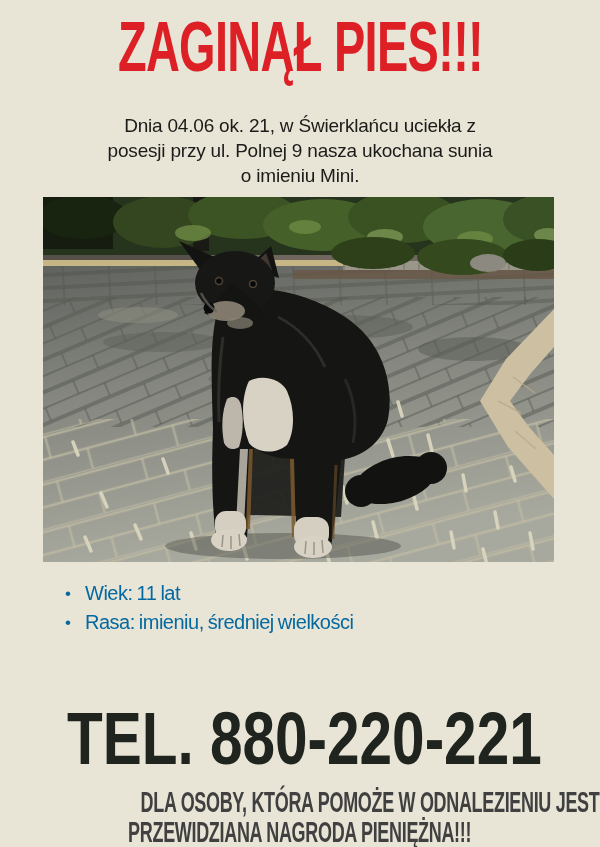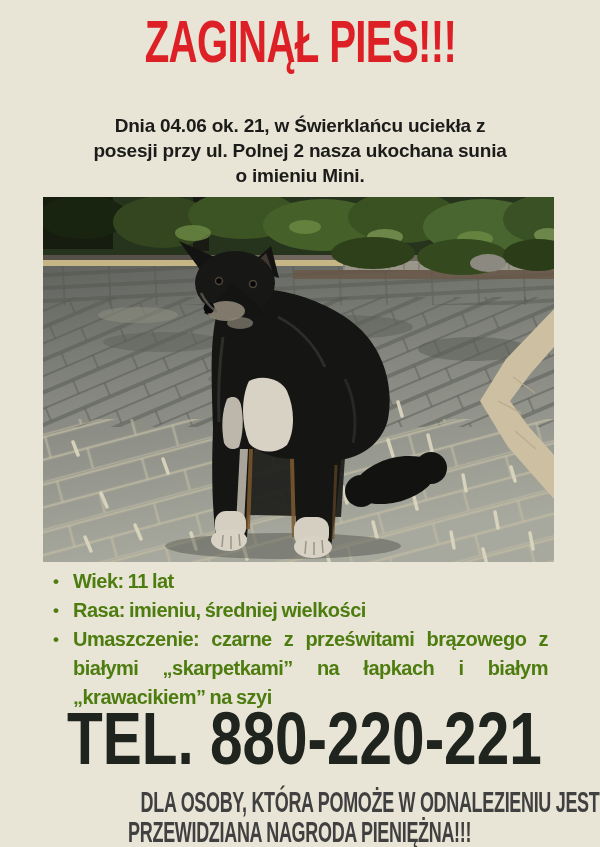--- a/index.html
+++ b/index.html
@@ -7,38 +7,38 @@
     position:relative;
     width:600px;height:847px;
     margin:0 auto;
     background:#e8e4d6;
     overflow:hidden;
     font-family:"Liberation Sans", sans-serif;
   }
   .title{
     position:absolute;top:12px;left:0;width:600px;
     text-align:center;line-height:1;
-    color:#dc2026;font-weight:bold;font-size:60px;
+    color:#dc2026;font-weight:bold;font-size:70px;
     white-space:nowrap;
   }
   .squeeze{display:inline-block;transform-origin:50% 50%;}
   .title .squeeze{transform:scaleX(0.67);letter-spacing:-1px;}
   .intro{
     position:absolute;top:113px;left:0;width:600px;
-    text-align:center;color:#1b1b19;font-weight:bold;
+    text-align:center;color:#1b1b19;font-weight:normal;
     font-size:19px;line-height:25px;letter-spacing:-0.2px;
   }
   .photo{
     position:absolute;left:43px;top:197px;width:511px;height:365px;
     overflow:hidden;
   }
   .details{
     position:absolute;left:40px;top:567px;width:508px;
-    margin:0;padding:0;list-style:none;
-    color:#4d7c0f;font-weight:bold;font-size:20px;line-height:29px;
+    margin:12px;padding:0;list-style:none;
+    color:#0369a1;font-weight:normal;font-size:20px;line-height:29px;
     letter-spacing:-0.5px;word-spacing:-1px;
   }
   .details li{position:relative;padding-left:33px;}
   .details li::before{
     content:"\2022";
     position:absolute;left:13px;top:0;
     font-size:17px;
   }
   .details li.justified{text-align:justify;}
   .phone{
@@ -59,21 +59,21 @@
 <body>
 
 <div class="poster">
 
   <div class="title">
     <span class="squeeze">ZAGINĄŁ PIES!!!</span>
   </div>
 
   <div class="intro">
     <div>Dnia 04.06 ok. 21, w Świerklańcu uciekła z</div>
-    <div>posesji przy ul. Polnej 2 nasza ukochana sunia</div>
+    <div>posesji przy ul. Polnej 9 nasza ukochana sunia</div>
     <div>o imieniu Mini.</div>
   </div>
 
   <div class="photo">
     <svg width="511" height="365" viewBox="0 0 511 365" xmlns="http://www.w3.org/2000/svg">
       <defs>
         <linearGradient id="pave" x1="0" y1="0" x2="0.2" y2="1">
           <stop offset="0" stop-color="#5d605b"></stop>
           <stop offset="0.45" stop-color="#84867f"></stop>
           <stop offset="1" stop-color="#a8a99e"></stop>
@@ -211,21 +211,20 @@
         <path d="M180 140 C176 170 175 200 176 225" stroke="#45453f" stroke-width="3" opacity="0.5" fill="none"></path>
         <path d="M302 182 C312 202 314 226 310 246" stroke="#3a3a36" stroke-width="3" opacity="0.5" fill="none"></path>
         <path d="M158 96 C162 104 168 111 174 115" stroke="#6e675c" stroke-width="2.5" opacity="0.7" fill="none"></path>
       </g>
     </svg>
   </div>
 
   <ul class="details">
     <li><span>Wiek: 11 lat</span></li>
     <li><span>Rasa: imieniu, średniej wielkości</span></li>
-    <li class="justified"><span>Umaszczenie: czarne z prześwitami brązowego z białymi „skarpetkami” na łapkach i białym „krawacikiem” na szyi</span></li>
   </ul>
 
   <div class="phone">
     <span class="squeeze">TEL. 880-220-221</span>
   </div>
 
   <div class="reward">
     <div class="line">
       <span class="squeeze">DLA OSOBY, KTÓRA POMOŻE W ODNALEZIENIU JEST</span>
     </div>

